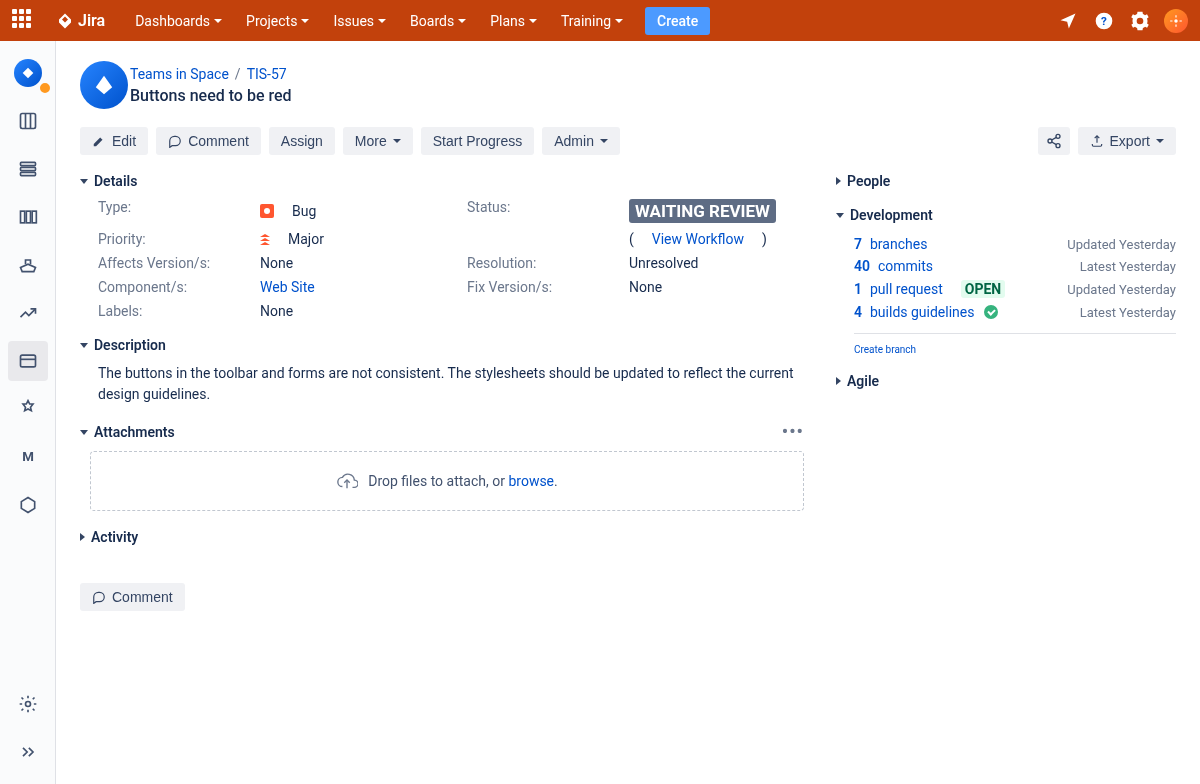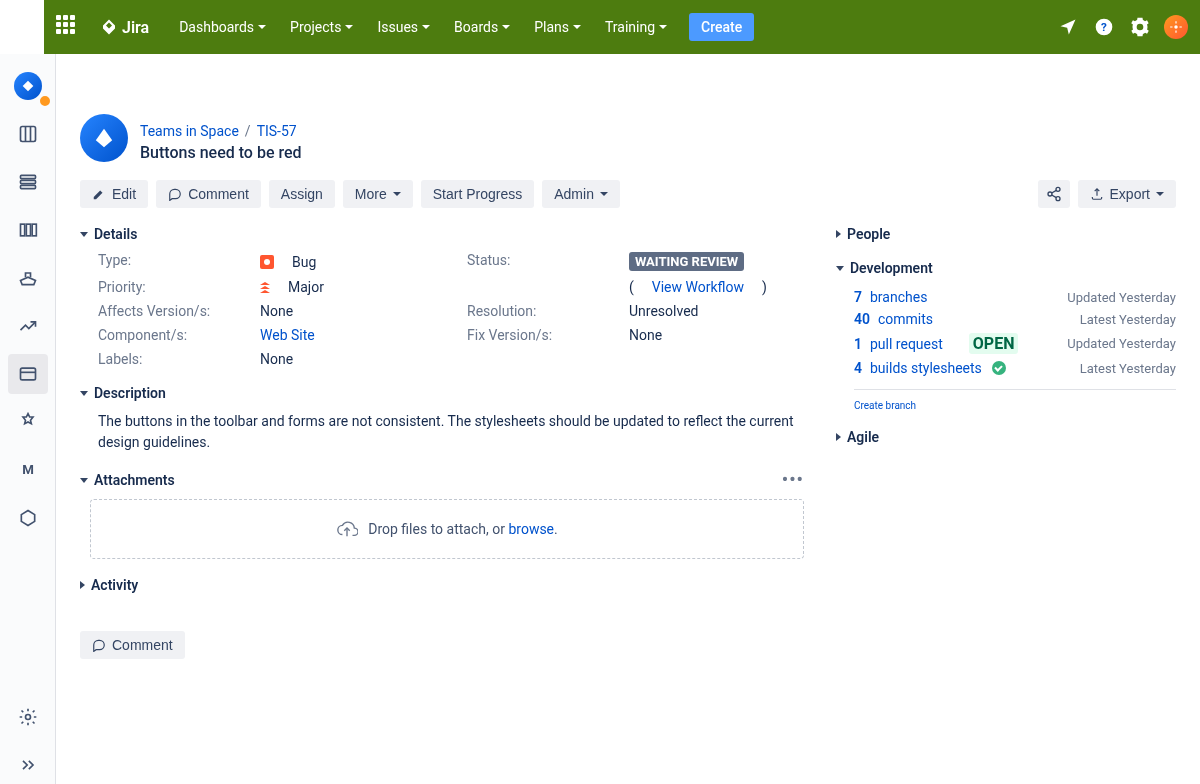--- a/index.html
+++ b/index.html
@@ -1,19 +1,19 @@
 <!DOCTYPE html>
 <html><head>
 <meta charset="utf-8">
 <style>
 * { box-sizing: border-box; margin: 0; padding: 0; }
 body { font-family: -apple-system, BlinkMacSystemFont, "Segoe UI", Roboto, sans-serif; font-size: 14px; color: #172B4D; background: #fff; }
 
 
-.navbar { height: 54px; background: #4d7c0f; display: flex; align-items: center; padding: 0 12px; color: #fff; margin-left: 44px; }
+.navbar { height: 41px; background: #c2410c; display: flex; align-items: center; padding: 0 12px; color: #fff; }
 .navbar-left { display: flex; align-items: center; gap: 8px; }
 .app-switcher { width: 24px; height: 24px; display: grid; grid-template-columns: repeat(3, 5px); grid-template-rows: repeat(3, 5px); gap: 2px; cursor: pointer; padding: 0; }
 .app-switcher span { background: #fff; border-radius: 1px; }
 .logo { display: flex; align-items: center; gap: 4px; margin-left: 12px; margin-right: 12px; font-weight: 600; font-size: 16px; }
 .nav-items { display: flex; align-items: center; gap: 4px; }
 .nav-item { padding: 6px 10px; color: #fff; cursor: pointer; border-radius: 3px; display: flex; align-items: center; gap: 4px; font-size: 14px; }
 .chevron-down { width: 0; height: 0; border-left: 4px solid transparent; border-right: 4px solid transparent; border-top: 4px solid currentColor; }
 .create-btn { background: #4C9AFF; padding: 6px 12px; border-radius: 3px; cursor: pointer; font-weight: 500; margin-left: 8px; }
 .navbar-right { margin-left: auto; display: flex; align-items: center; gap: 12px; }
 .search-box { background: rgba(9,30,66,0.48); border-radius: 4px; display: flex; align-items: center; padding: 4px 10px; width: 170px; }
@@ -27,21 +27,21 @@
 .sidebar { width: 56px; background: #FAFBFC; border-right: 1px solid #dfe1e6; display: flex; flex-direction: column; align-items: center; padding: 12px 0; gap: 8px; }
 .sidebar-icon { width: 40px; height: 40px; display: flex; align-items: center; justify-content: center; cursor: pointer; border-radius: 4px; color: #42526E; }
 .sidebar-icon.active { background: #E9E9EC; }
 .sidebar-icon.project { position: relative; }
 .sidebar-spacer { flex: 1; }
 .project-logo { width: 28px; height: 28px; border-radius: 50%; background: linear-gradient(135deg, #2684FF, #0052CC); display: flex; align-items: center; justify-content: center; position: relative; }
 .project-badge { position: absolute; bottom: -2px; right: -4px; width: 14px; height: 14px; background: #FF991F; border-radius: 50%; border: 2px solid #FAFBFC; }
 
 
 .main { flex: 1; padding: 20px 24px; overflow: auto; }
-.header-row { display: flex; align-items: flex-end; gap: 12px; margin-bottom: 18px; margin-top: 40px; }
+.header-row { display: flex; align-items: center; gap: 2px; margin-bottom: 18px; }
 .issue-logo { width: 48px; height: 48px; border-radius: 50%; background: linear-gradient(135deg, #2684FF, #0052CC); display: flex; align-items: center; justify-content: center; flex-shrink: 0; }
 .breadcrumb { display: flex; align-items: center; gap: 6px; font-size: 14px; margin-bottom: 4px; }
 .breadcrumb a { color: #0052CC; text-decoration: none; }
 .breadcrumb-sep { color: #6B778C; }
 .issue-title { font-size: 16px; font-weight: 500; color: #172B4D; }
 
 
 .toolbar { display: flex; gap: 8px; margin-bottom: 18px; }
 .toolbar-right { margin-left: auto; display: flex; gap: 8px; }
 .btn { background: #F0F1F4; border: none; padding: 6px 12px; border-radius: 3px; cursor: pointer; font-size: 14px; color: #344563; display: inline-flex; align-items: center; gap: 6px; }
@@ -58,40 +58,40 @@
 .section-toggle { width: 0; height: 0; }
 .section-toggle.down { border-left: 4px solid transparent; border-right: 4px solid transparent; border-top: 5px solid #344563; }
 .section-toggle.right { border-top: 4px solid transparent; border-bottom: 4px solid transparent; border-left: 5px solid #344563; }
 .section-more { margin-left: auto; color: #6B778C; cursor: pointer; font-size: 18px; line-height: 1; letter-spacing: 1px;}
 
 
 .details-grid { display: grid; grid-template-columns: auto 1fr auto 1fr; column-gap: 32px; row-gap: 8px; font-size: 14px; padding-left: 18px; }
 .detail-label { color: #6B778C; min-width: 130px; }
 .detail-value { color: #172B4D; display: flex; align-items: center; gap: 18px; }
 .link { color: #0052CC; cursor: pointer; }
-.badge { background: #5E6C84; color: #fff; font-size: 13px; font-weight: 700; padding: 2px 6px; border-radius: 3px; text-transform: uppercase; }
+.badge { background: #5E6C84; color: #fff; font-size: 17px; font-weight: 700; padding: 2px 6px; border-radius: 3px; text-transform: uppercase; }
 .bug-icon { width: 14px; height: 14px; background: #FF5630; border-radius: 2px; display: inline-flex; align-items: center; justify-content: center; }
 .bug-icon::after { content: ''; width: 6px; height: 6px; border-radius: 50%; background: #fff; }
 .priority-icon { display: inline-flex; flex-direction: column; gap: 1px; }
 .priority-icon span { display: block; width: 0; height: 0; border-left: 5px solid transparent; border-right: 5px solid transparent; border-bottom: 3px solid #FF5630; }
 
 
 .description-text { font-size: 14px; line-height: 1.5; color: #172B4D; padding-left: 18px; }
 
 
 .dropzone { border: 1px dashed #C1C7D0; border-radius: 4px; padding: 18px; text-align: center; color: #42526E; display: flex; align-items: center; justify-content: center; gap: 10px; margin-left: 10px; }
 
 
 .dev-list { padding-left: 18px; }
 .dev-row { display: flex; align-items: center; padding: 3px 0; font-size: 14px; }
 .dev-left { display: flex; align-items: center; gap: 6px; }
 .dev-count { color: #0052CC; font-weight: 600; cursor: pointer; }
 .dev-label { color: #0052CC; cursor: pointer; margin-left: 2px; }
 .dev-right { margin-left: auto; color: #6B778C; font-size: 13px; }
-.lozenge-open { background: #E3FCEF; color: #006644; font-size: 16px; font-weight: 700; padding: 1px 4px; border-radius: 3px; margin-left: 20px; }
+.lozenge-open { background: #E3FCEF; color: #006644; font-size: 14px; font-weight: 700; padding: 1px 4px; border-radius: 3px; margin-left: 12px; }
 .check-icon { width: 14px; height: 14px; background: #36B37E; border-radius: 50%; display: inline-flex; align-items: center; justify-content: center; margin-left: 4px; }
 .check-icon::after { content: ''; width: 5px; height: 3px; border-left: 2px solid #fff; border-bottom: 2px solid #fff; transform: rotate(-45deg); margin-top: -2px; }
 .dev-divider { border-top: 1px solid #dfe1e6; margin: 10px 0; }
 .create-branch { color: #0052CC; cursor: pointer; font-size: 10px; }
 
 svg { display: block; }
 </style>
 </head>
 <body>
 
@@ -432,21 +432,21 @@
               <div class="dev-left">
                   <span class="dev-count">1</span> 
                   <span class="dev-label">pull request</span>
                   <span class="lozenge-open">OPEN</span>
                 </div>
               <div class="dev-right">Updated Yesterday</div>
             </div>
             <div class="dev-row">
               <div class="dev-left">
                   <span class="dev-count">4</span> 
-                  <span class="dev-label">builds stylesheets</span>
+                  <span class="dev-label">builds guidelines</span>
                   <span class="check-icon"></span>
                 </div>
               <div class="dev-right">Latest Yesterday</div>
             </div>
             <div class="dev-divider"></div>
             <div class="create-branch">Create branch</div>
           </div>
         </div>
         <div class="section">
           <div class="section-header">

